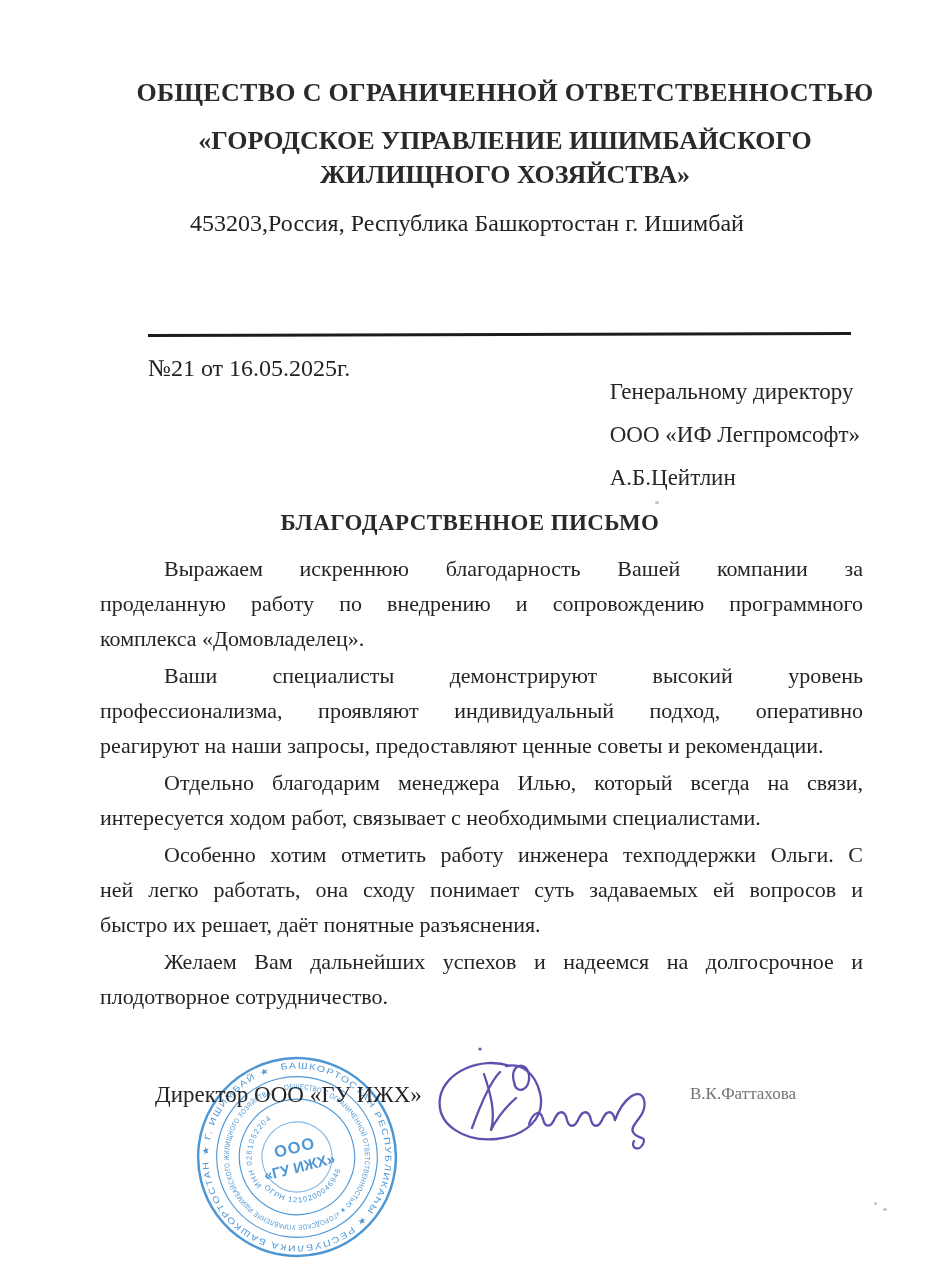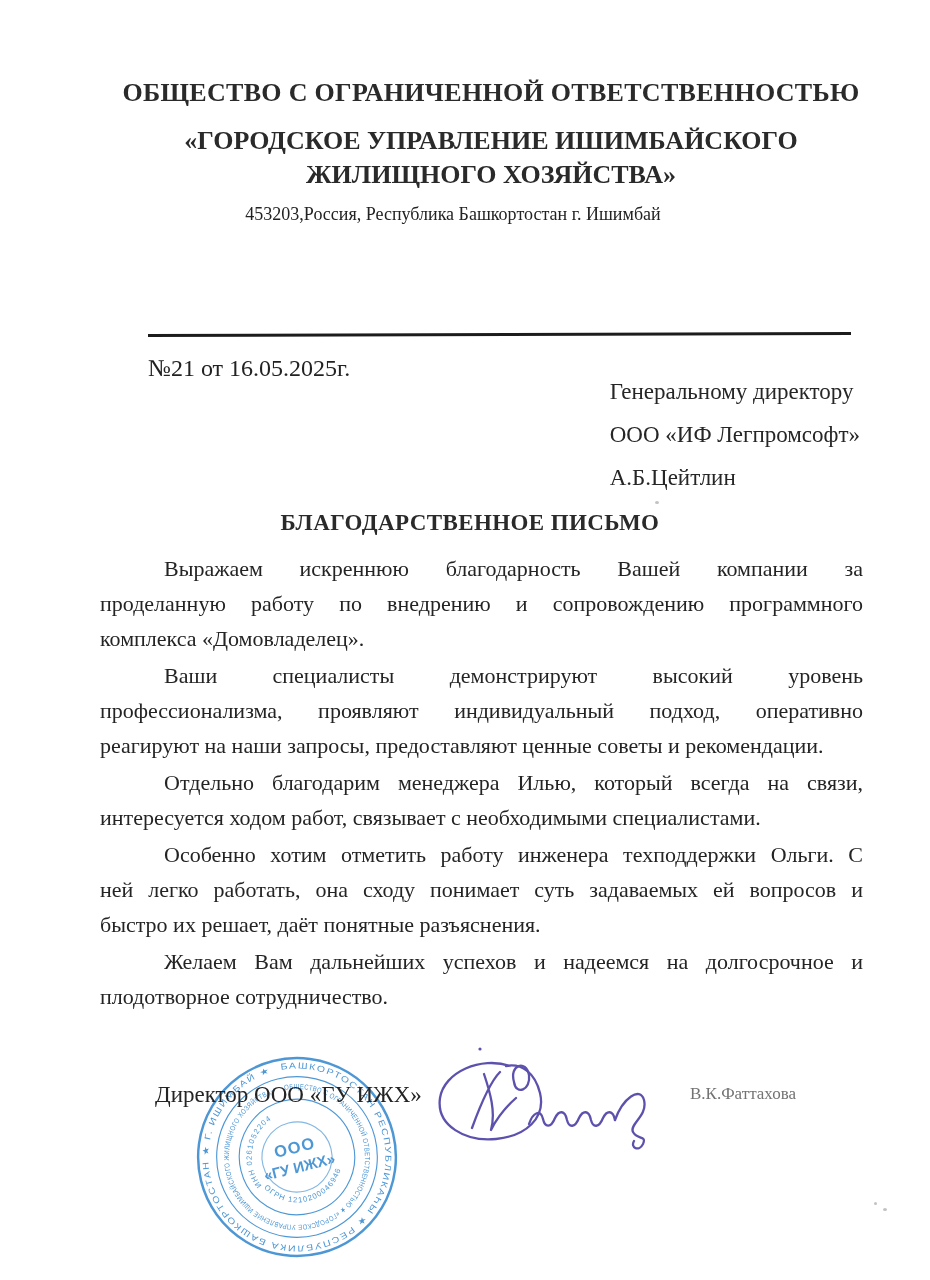--- a/index.html
+++ b/index.html
@@ -6,25 +6,25 @@
   body {
     width: 930px; height: 1280px;
     background: #ffffff;
     position: relative;
     overflow: hidden;
     font-family: "Liberation Serif", "DejaVu Serif", serif;
     color: #222222;
   }
 
   
-  .letterhead { position: absolute; top: 78px; left: 66px; width: 850px; text-align: center; }
+  .letterhead { position: absolute; top: 78px; left: 80px; width: 850px; text-align: center; }
   .lh-type  { font-size: 26px; font-weight: bold; letter-spacing: 0.3px; color: #2a2a2a; }
   .lh-name  { font-size: 26px; font-weight: bold; line-height: 34px; margin-top: 16px; color: #2a2a2a; }
   .lh-addr-wrap { position: relative; left: -38px; } 
-  .lh-addr1 { font-size: 18px; margin-top: 12px; }
+  .lh-addr1 { font-size: 24px; margin-top: 18px; }
   .lh-addr2 { font-size: 23px; margin-top: 15px; }
   .lh-contact { font-size: 22px; margin-top: 15px; }
   .lh-contact .sans { font-family: "Liberation Sans", "DejaVu Sans", sans-serif; font-size: 21px; }
 
   
   .rule {
     position: absolute; left: 148px; top: 333px; width: 703px; height: 3px;
     background: #1c1c1c; transform: rotate(-0.15deg);
   }
 

